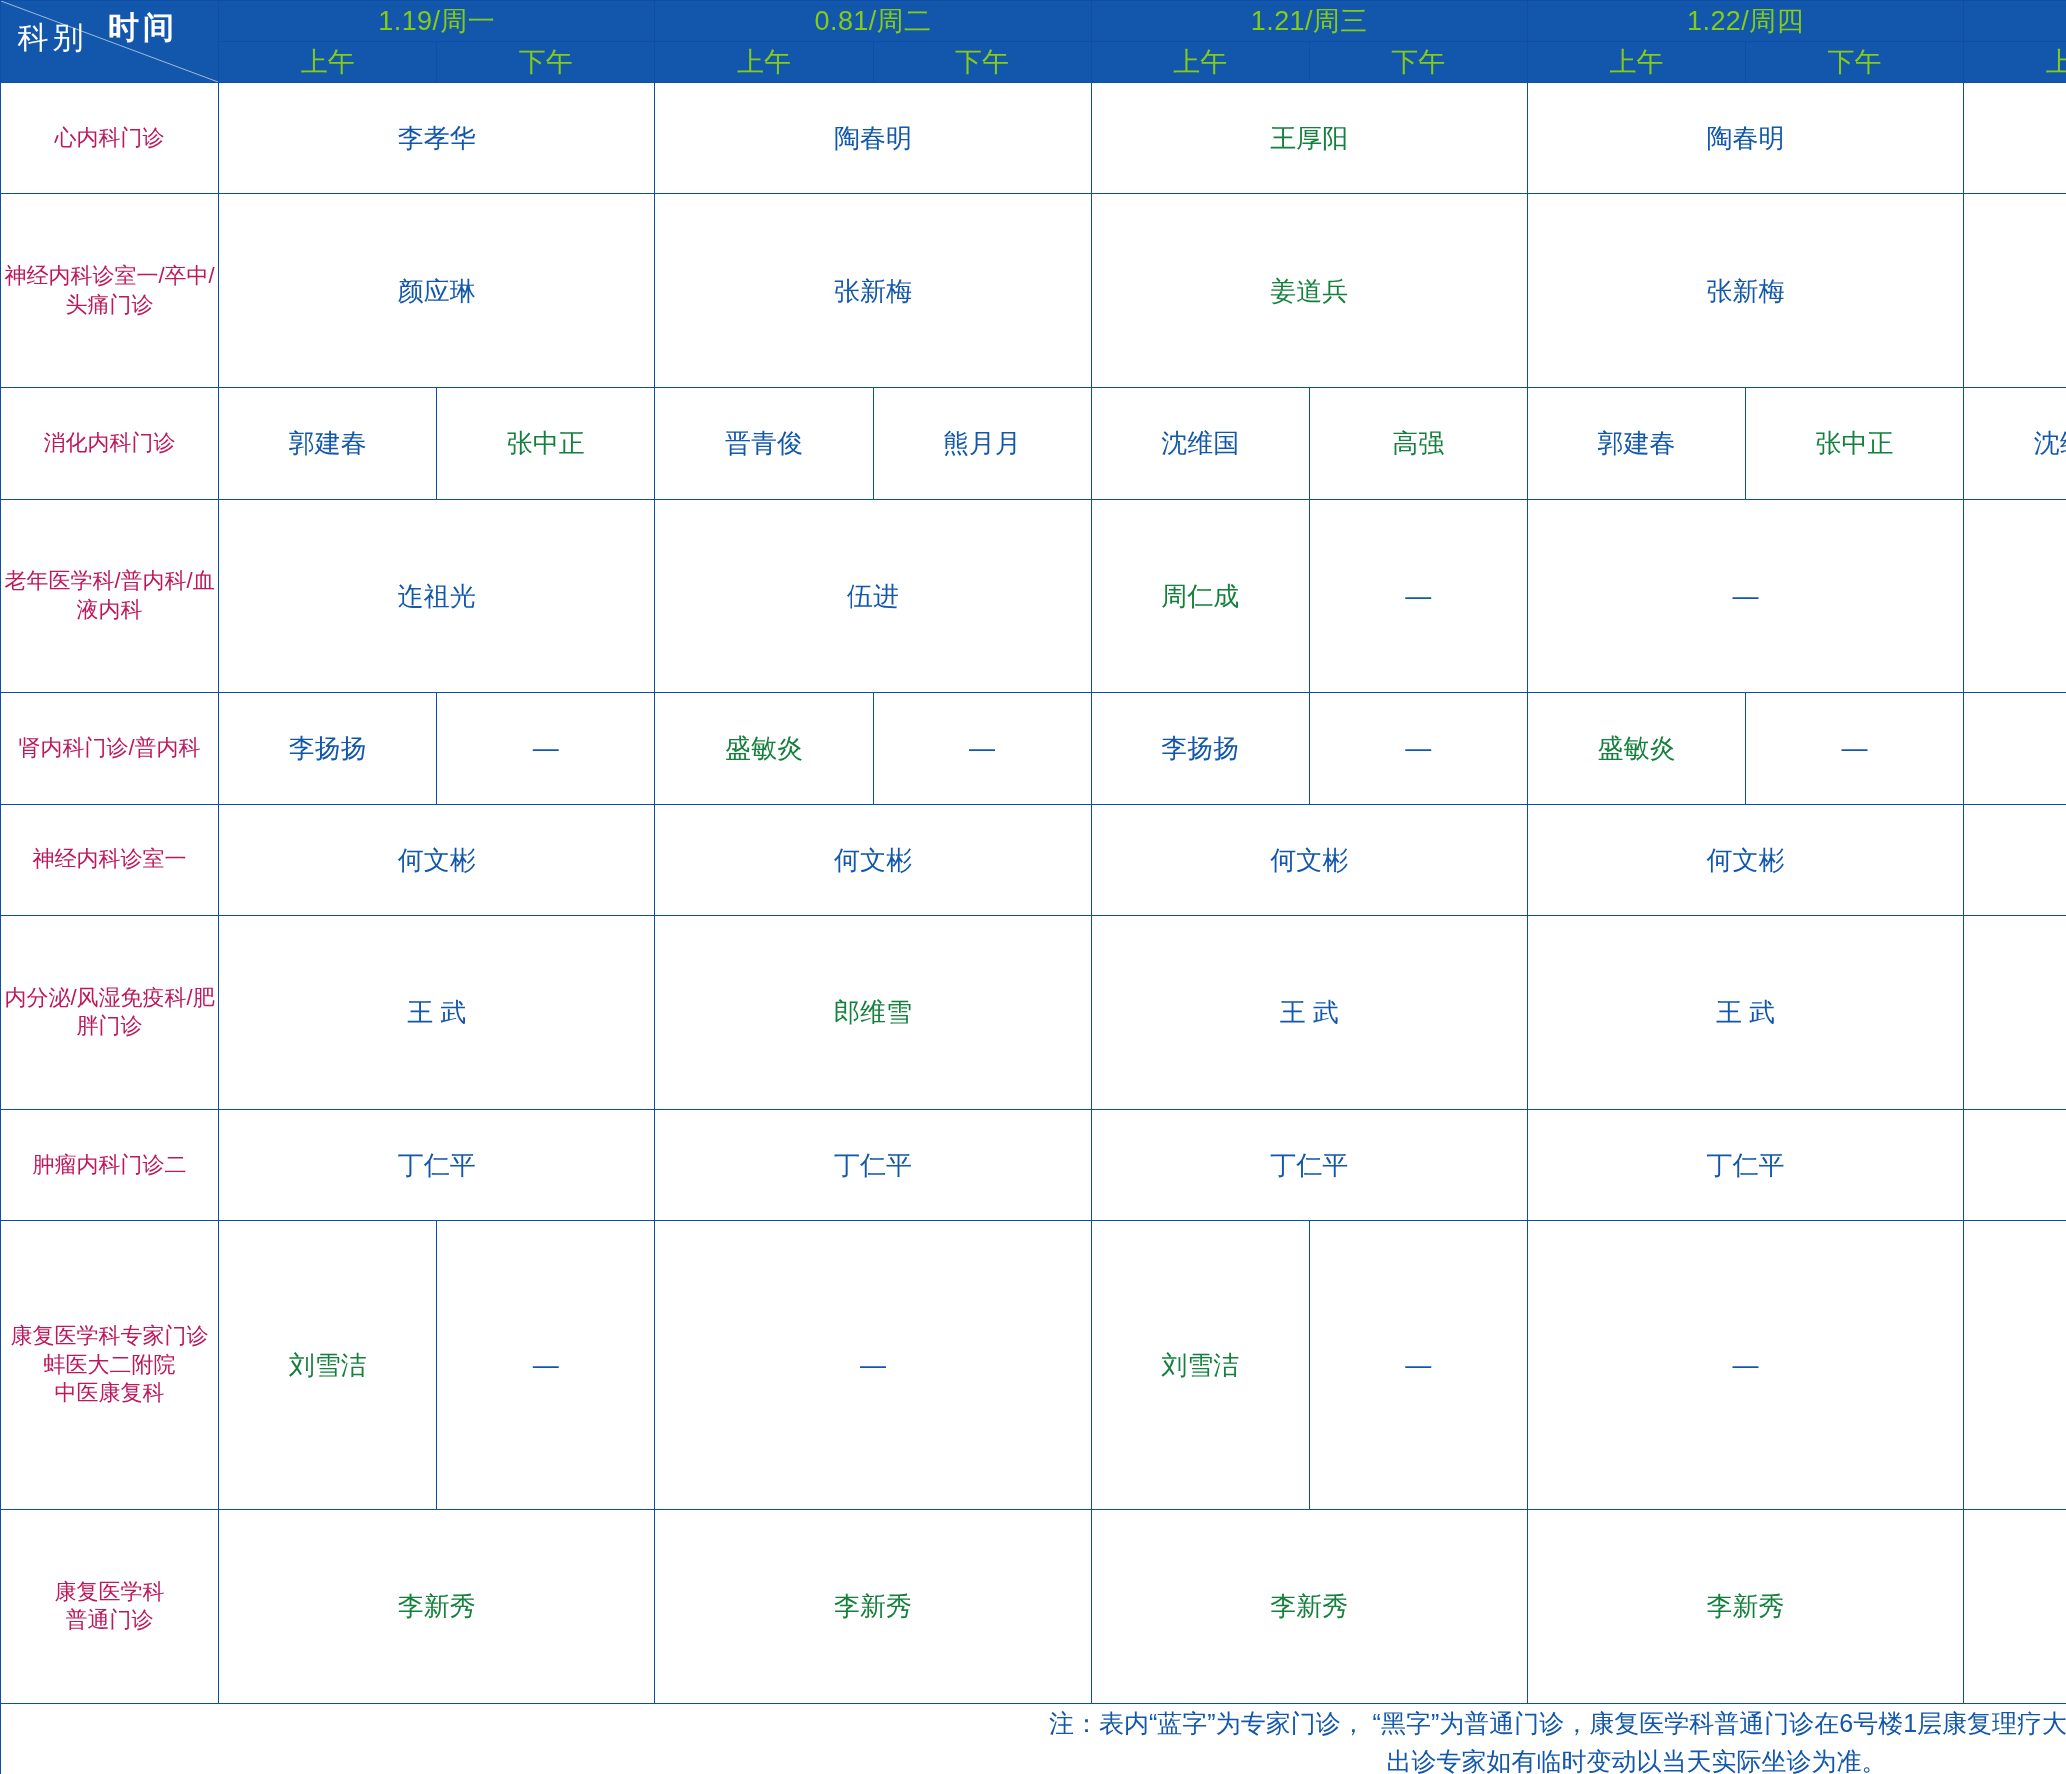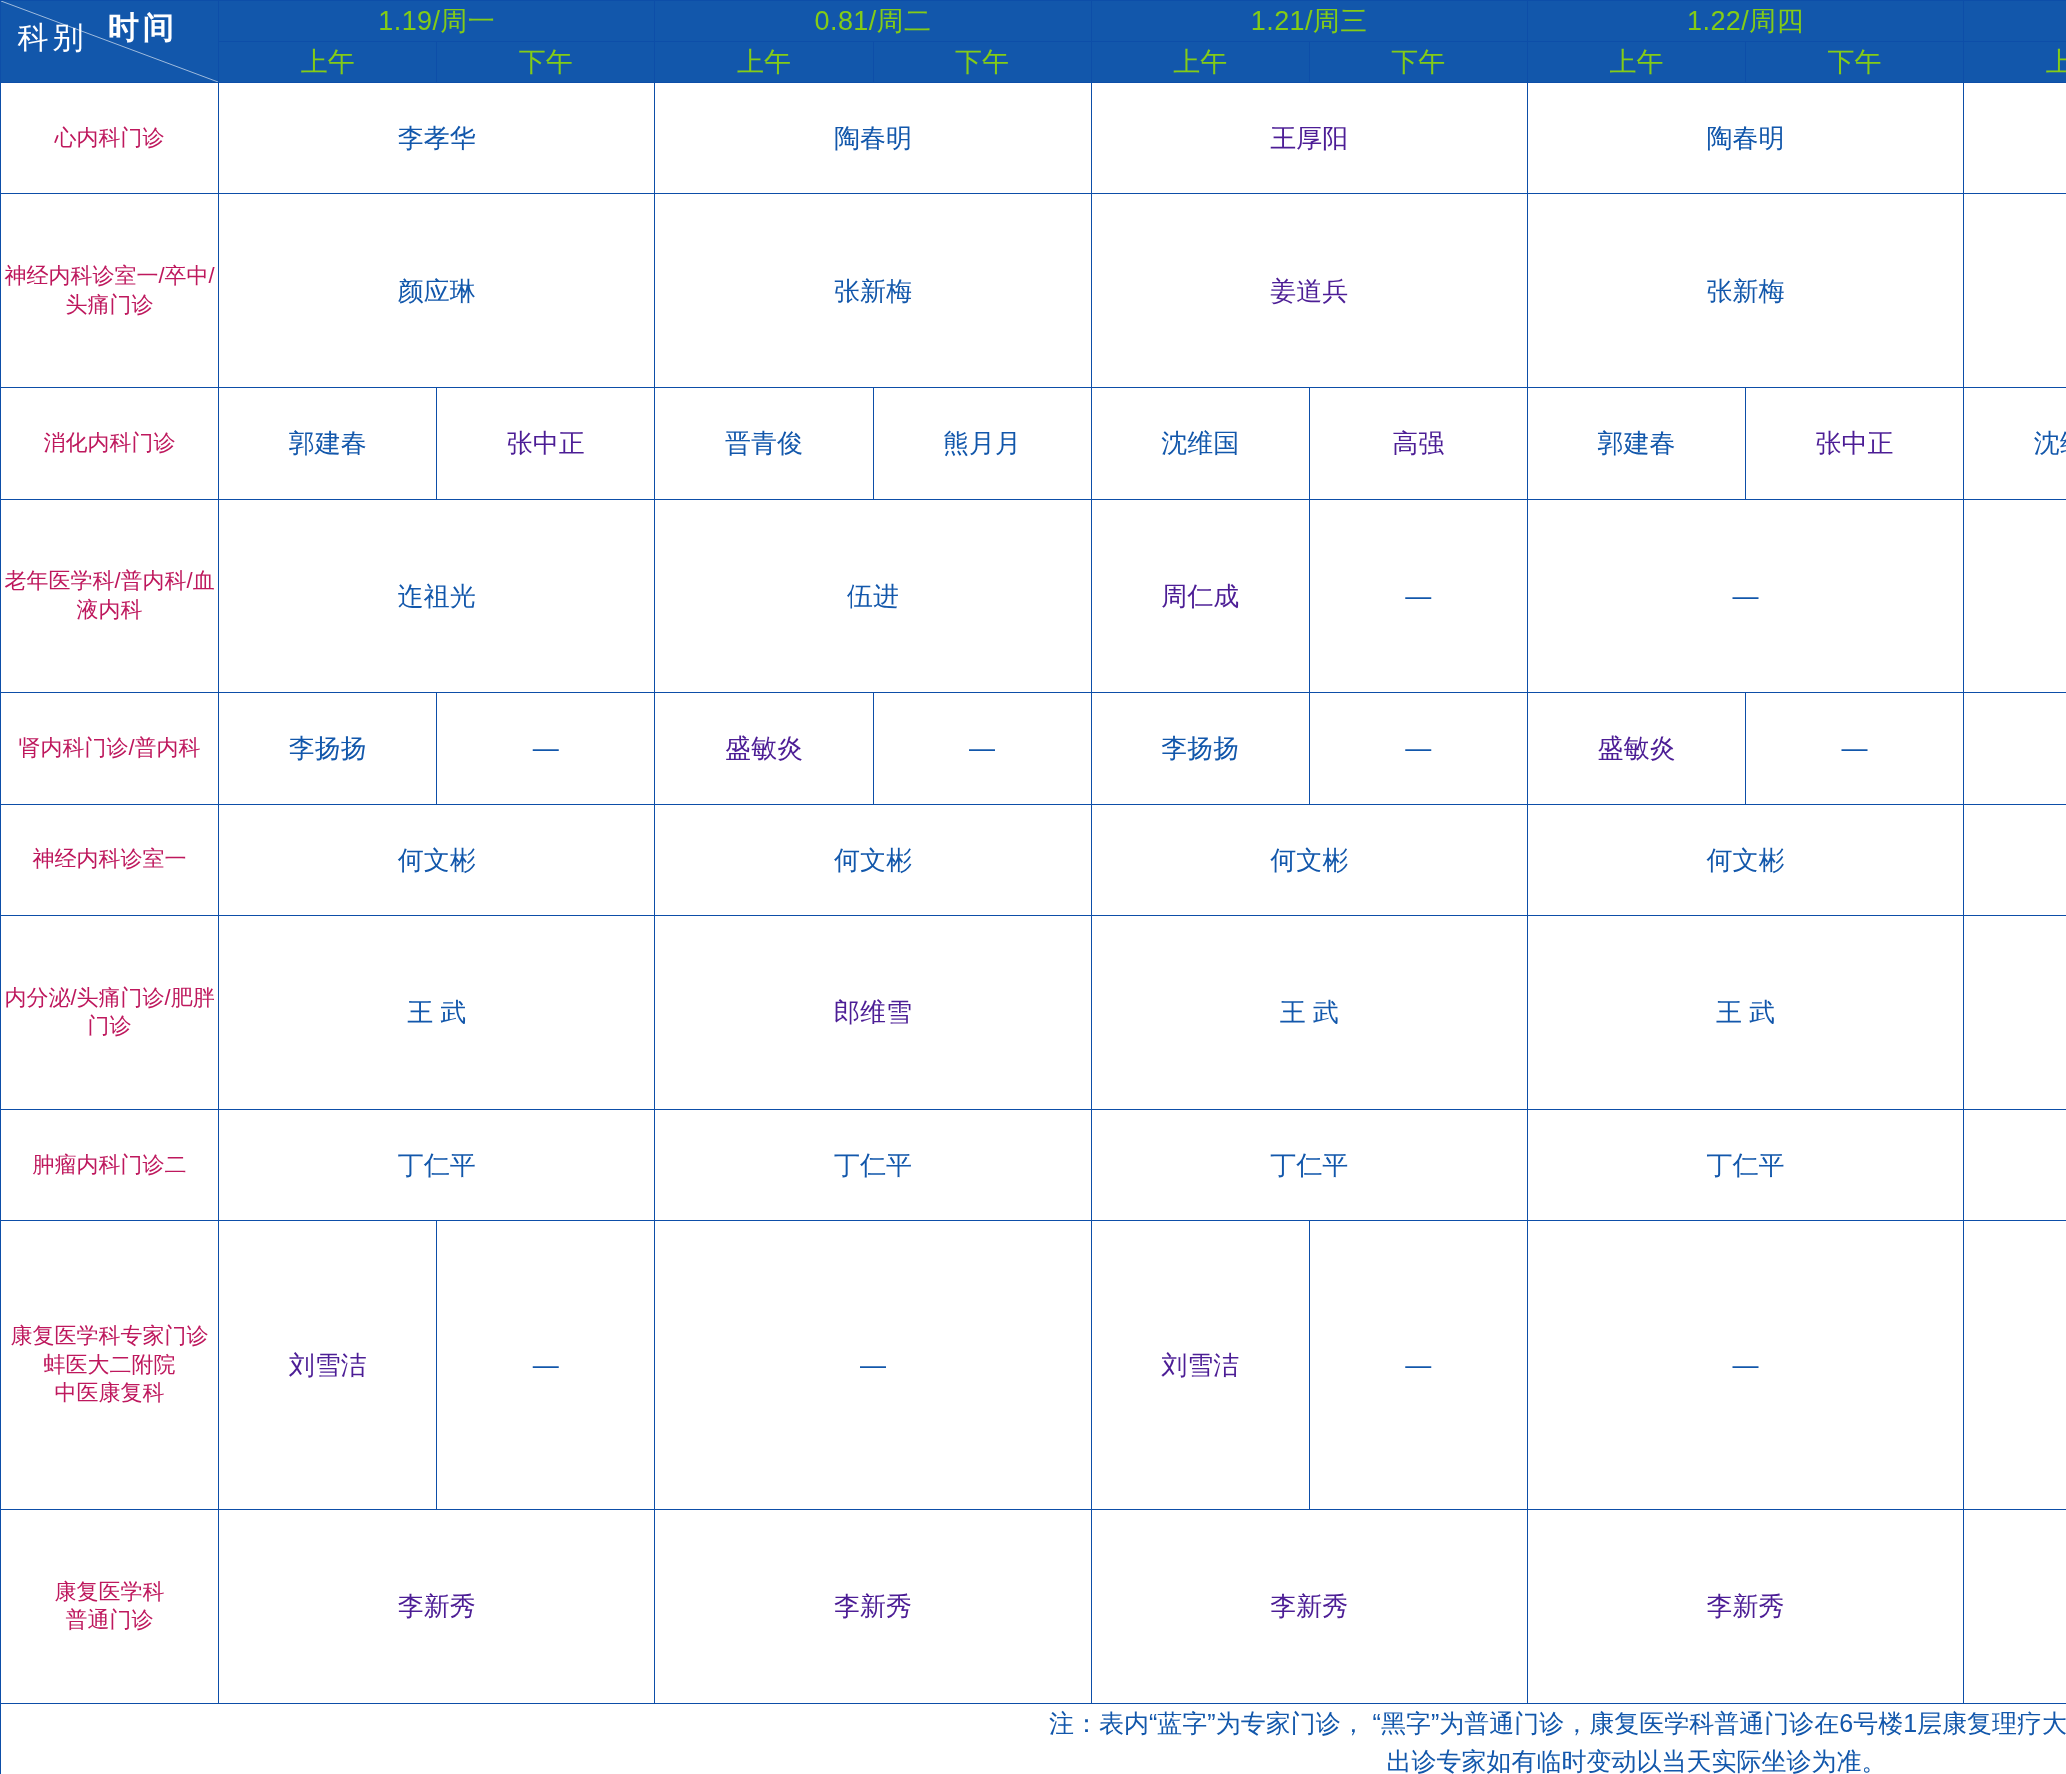--- a/index.html
+++ b/index.html
@@ -85,21 +85,21 @@
     line-height: 1.3;
     padding: 2.5px 4.1px;
   }
   .cell {
     font-size: 26px;
     color: #1257ab;
     padding: 2.5px 1.7px;
     line-height: 1.25;
   }
   .cell.black {
-    color: #4c1d95;
+    color: #15803d;
   }
   .note {
     color: #1257ab;
     font-size: 25px;
     line-height: 1.55;
     padding: 7.4px 8.3px;
     text-align: center;
   }
 </style>
 </head>
@@ -190,21 +190,21 @@
         </tr>
         <tr>
           <td class="dept">神经内科诊室一</td>
           <td class="cell" colspan="2">何文彬</td>
           <td class="cell" colspan="2">何文彬</td>
           <td class="cell" colspan="2">何文彬</td>
           <td class="cell" colspan="2">何文彬</td>
           <td class="cell" colspan="2">何文彬</td>
         </tr>
         <tr>
-          <td class="dept">内分泌/头痛门诊/肥胖门诊</td>
+          <td class="dept">内分泌/风湿免疫科/肥胖门诊</td>
           <td class="cell" colspan="2">王 武</td>
           <td class="cell black" colspan="2">郎维雪</td>
           <td class="cell" colspan="2">王 武</td>
           <td class="cell" colspan="2">王 武</td>
           <td class="cell" colspan="2">王 武</td>
         </tr>
         <tr>
           <td class="dept">肿瘤内科门诊二</td>
           <td class="cell" colspan="2">丁仁平</td>
           <td class="cell" colspan="2">丁仁平</td>

